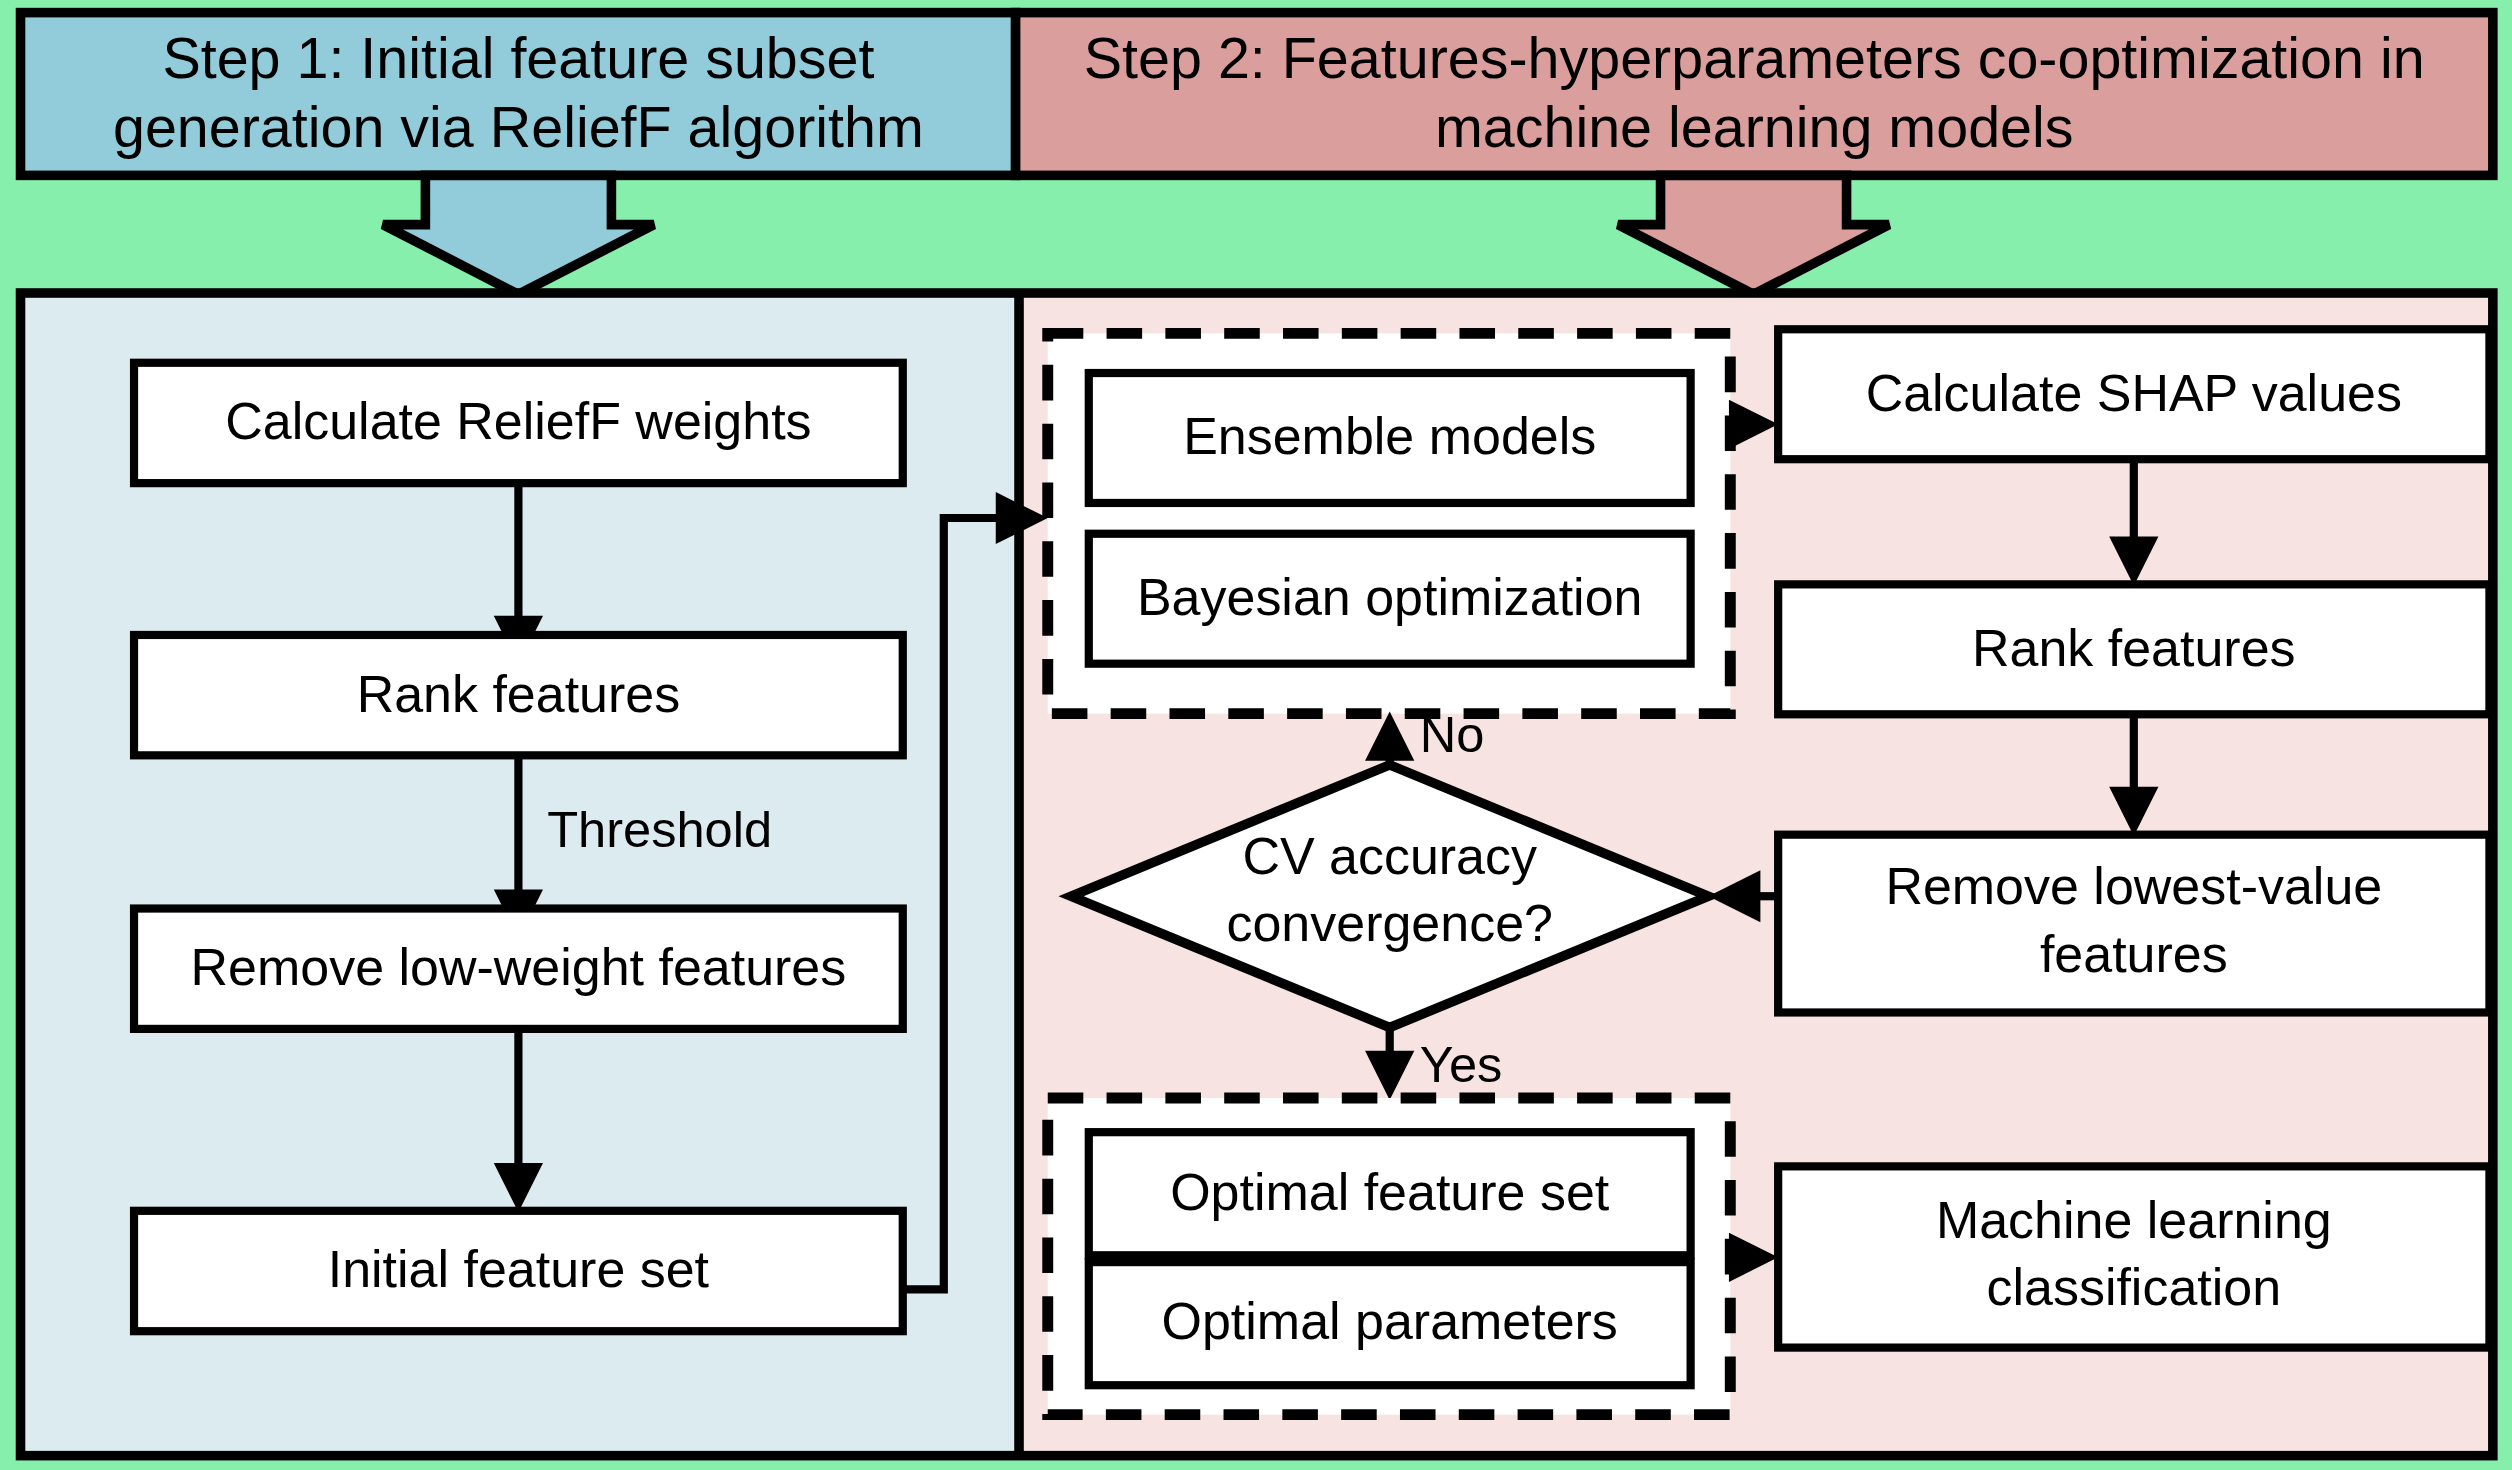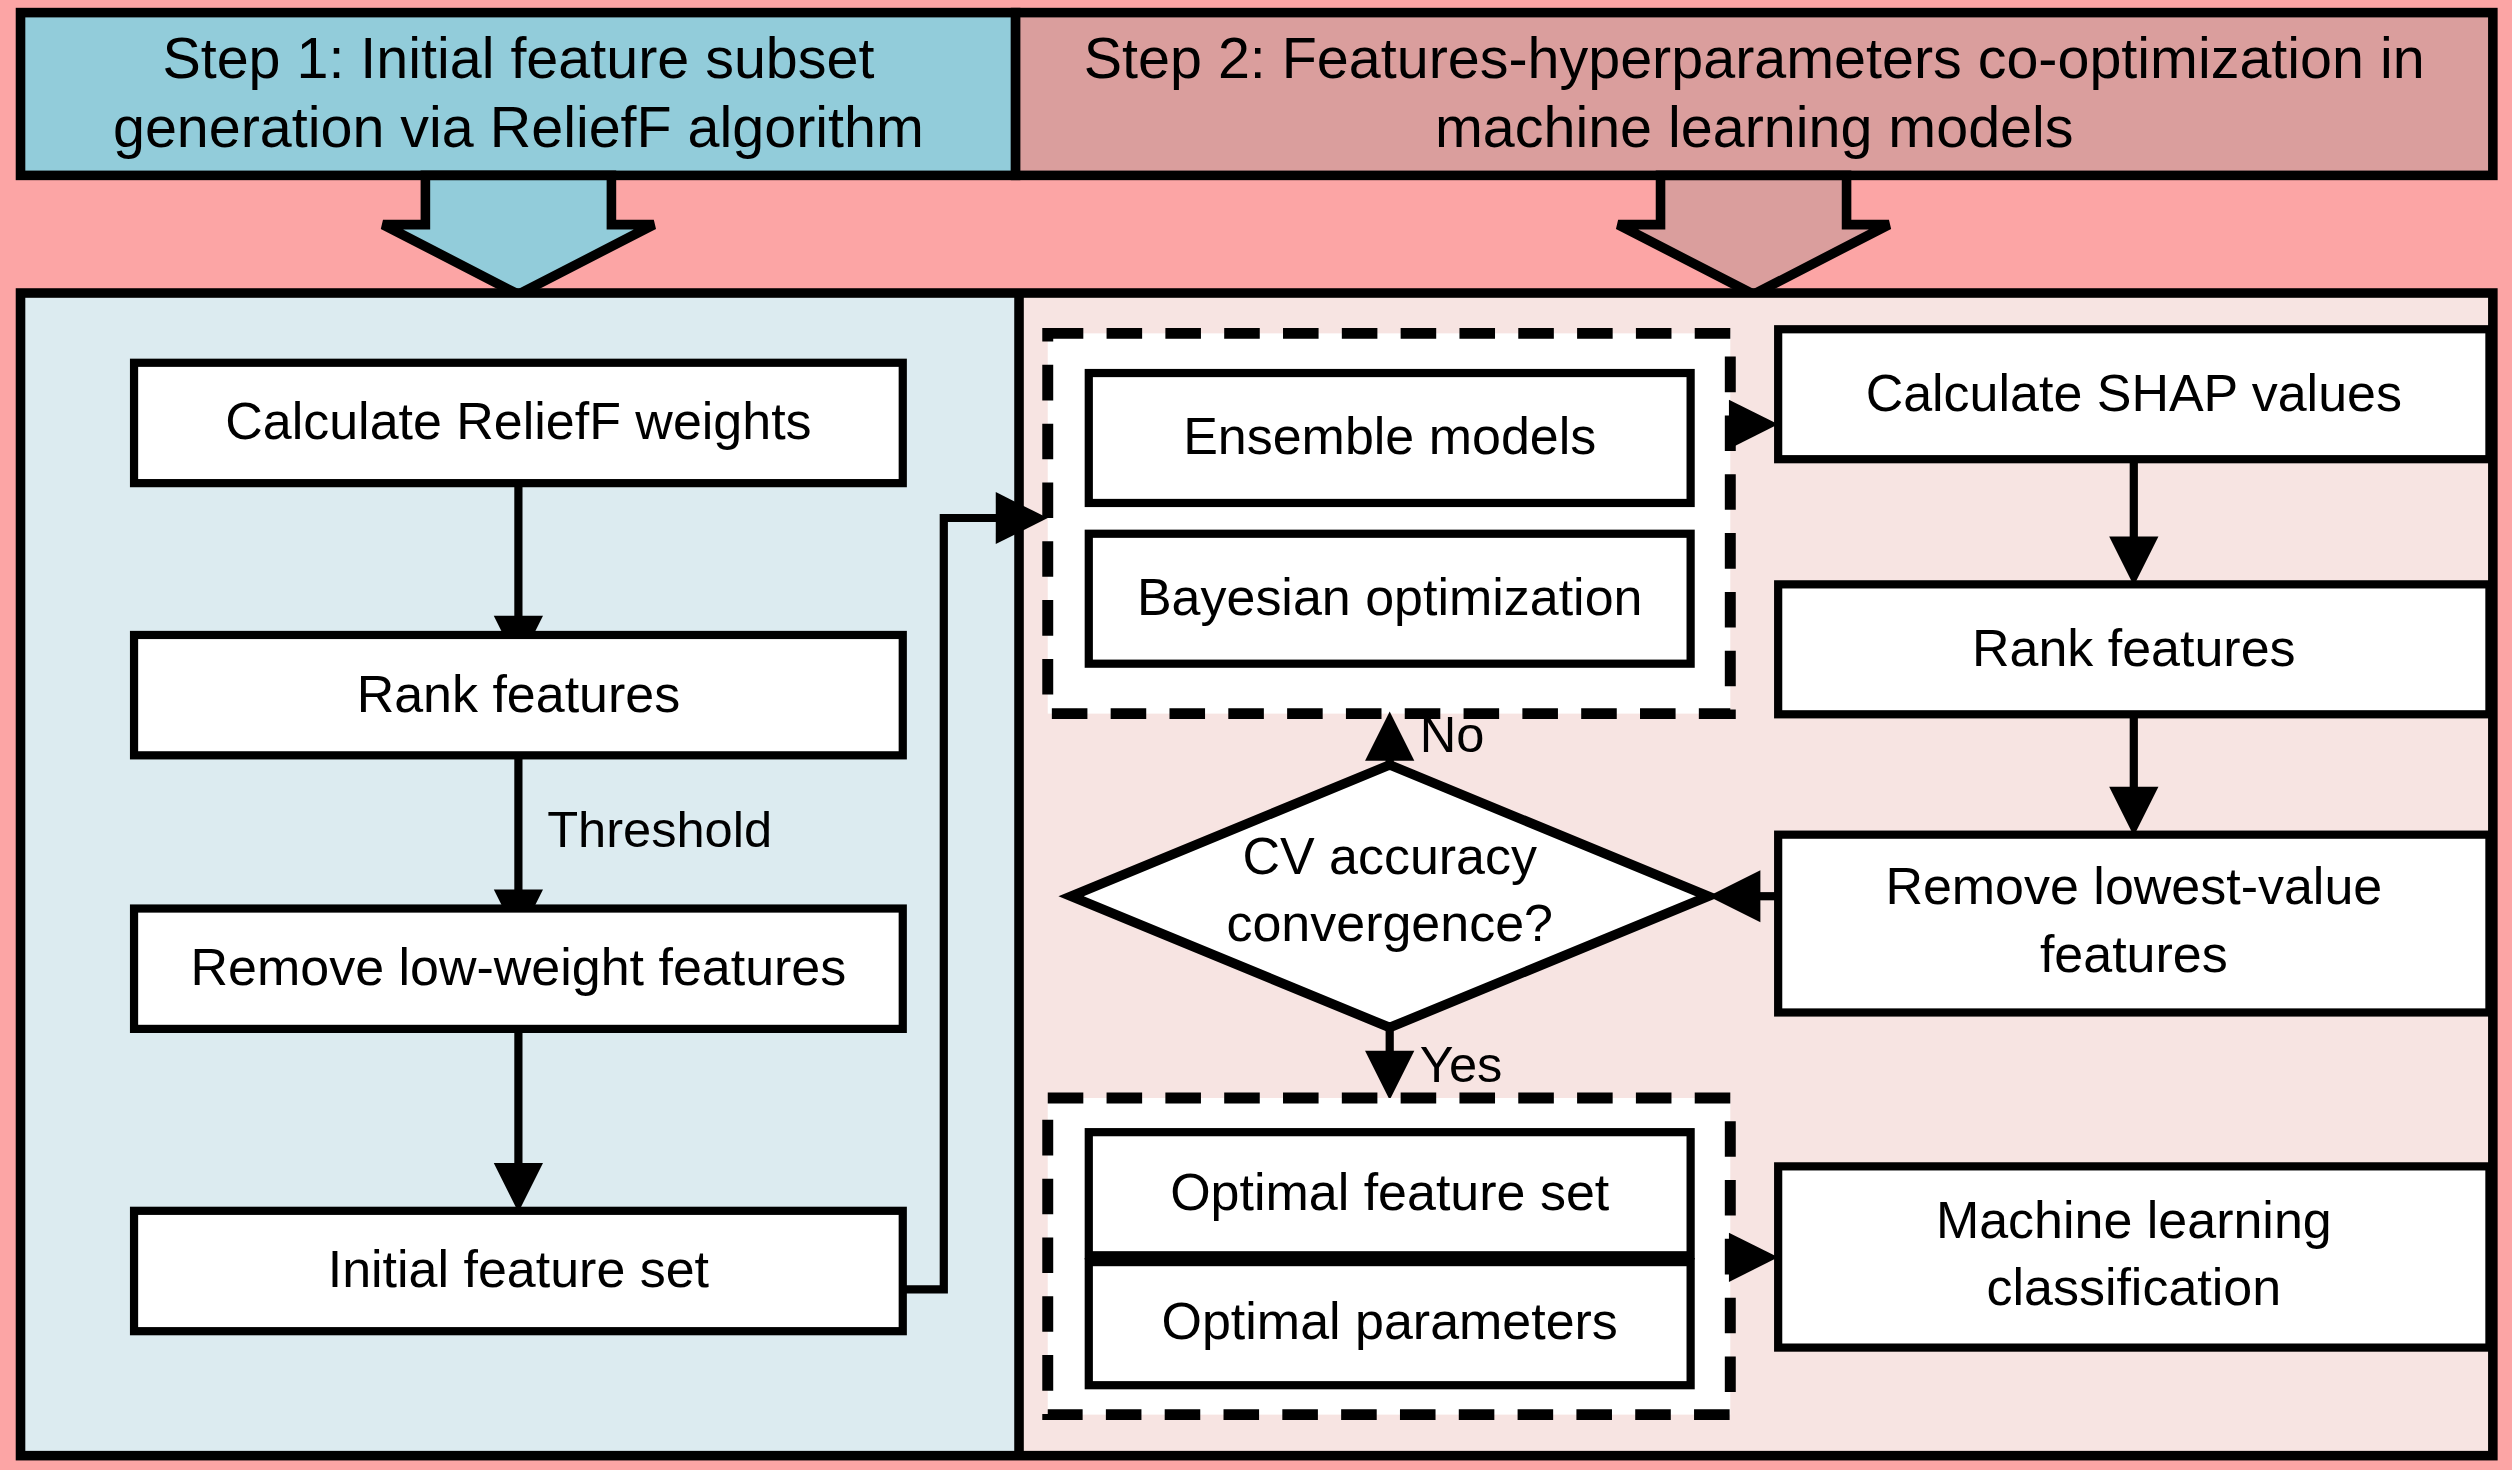--- a/index.html
+++ b/index.html
@@ -7,21 +7,21 @@
     padding: 0;
     background: #ffffff;
   }
   body {
     font-family: "Liberation Sans", sans-serif;
   }
   #root {
     position: relative;
     width: 2512px;
     height: 1471px;
-    background: #fca5a5;
+    background: #86efac;
     overflow: hidden;
   }
   svg.layer {
     position: absolute;
     top: 0;
     left: 0;
     width: 2512px;
     height: 1471px;
   }
   .node-text {

